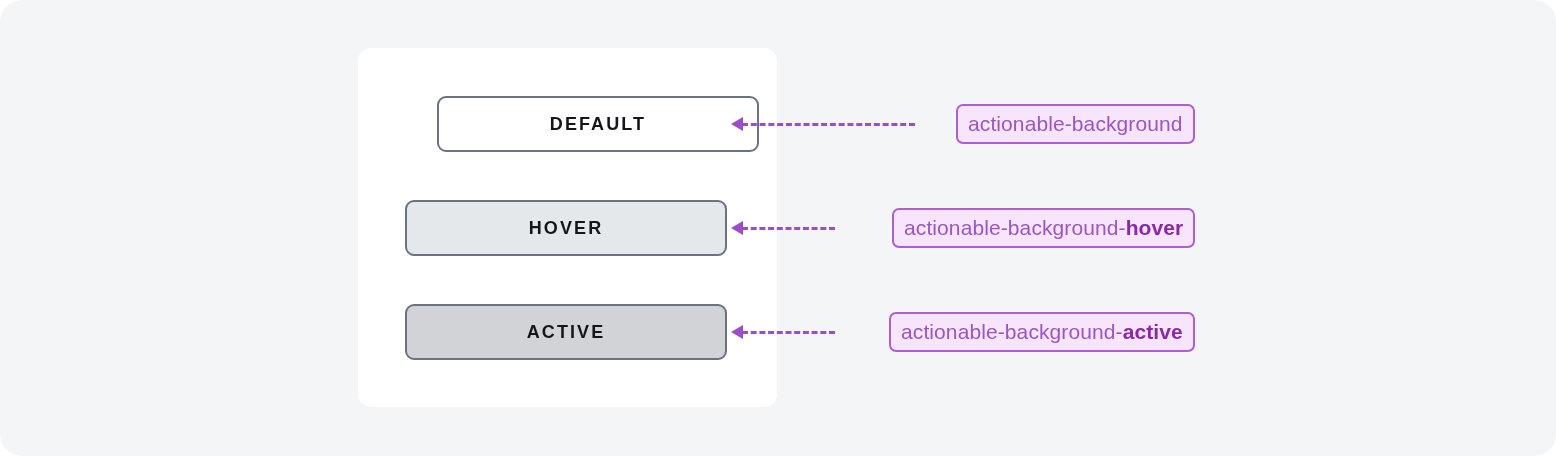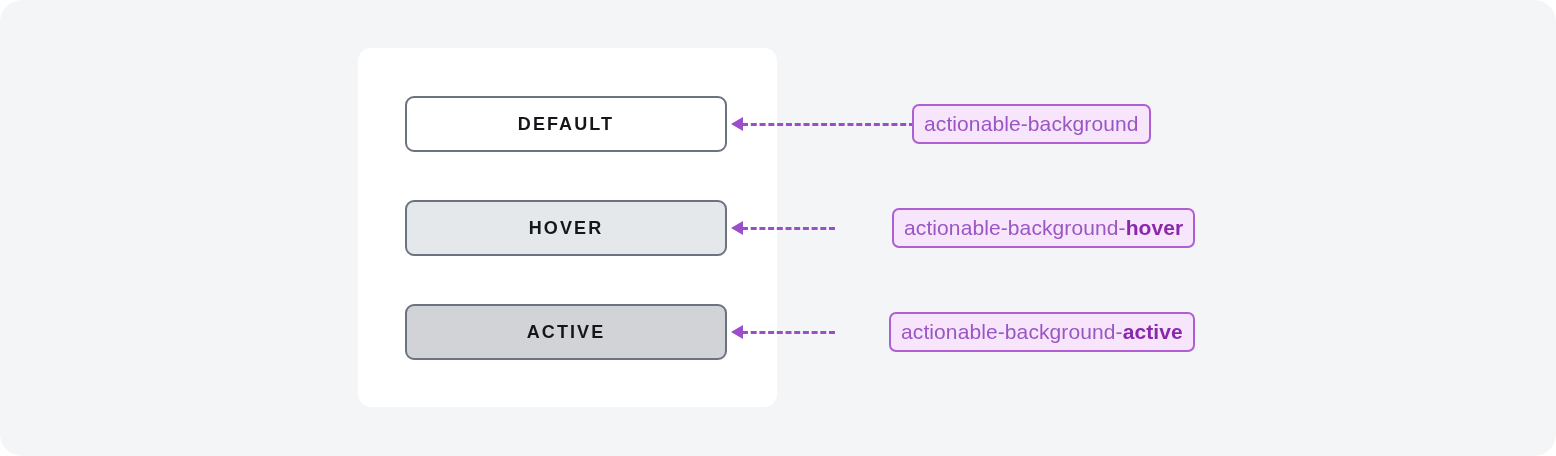--- a/index.html
+++ b/index.html
@@ -109,28 +109,28 @@
   }
 </style>
 </head>
 <body>
 
 <div class="canvas">
 
   <div class="card"></div>
 
   <div class="row row-0">
-    <div class="state-button" style="background: rgb(255, 255, 255);">
+    <div class="state-button" style="background: rgb(255, 255, 255); margin-left: 32px;">
       <span>DEFAULT</span>
     </div>
     <div class="connector" style="left: 731px; width: 184px; top: 20px;">
       <span class="arrow-head"></span>
       <span class="dash-line"></span>
     </div>
-    <div class="token-label" style="left: 912px; top: 8px;">
+    <div class="token-label" style="left: 956px; top: 8px;">
       <span>actionable-background</span>
         <span class="emph"></span>
     </div>
   </div>
 
   <div class="row row-1">
     <div class="state-button" style="background: rgb(228, 232, 235);">
       <span>HOVER</span>
     </div>
     <div class="connector" style="left: 731px; width: 104px; top: 20px;">

